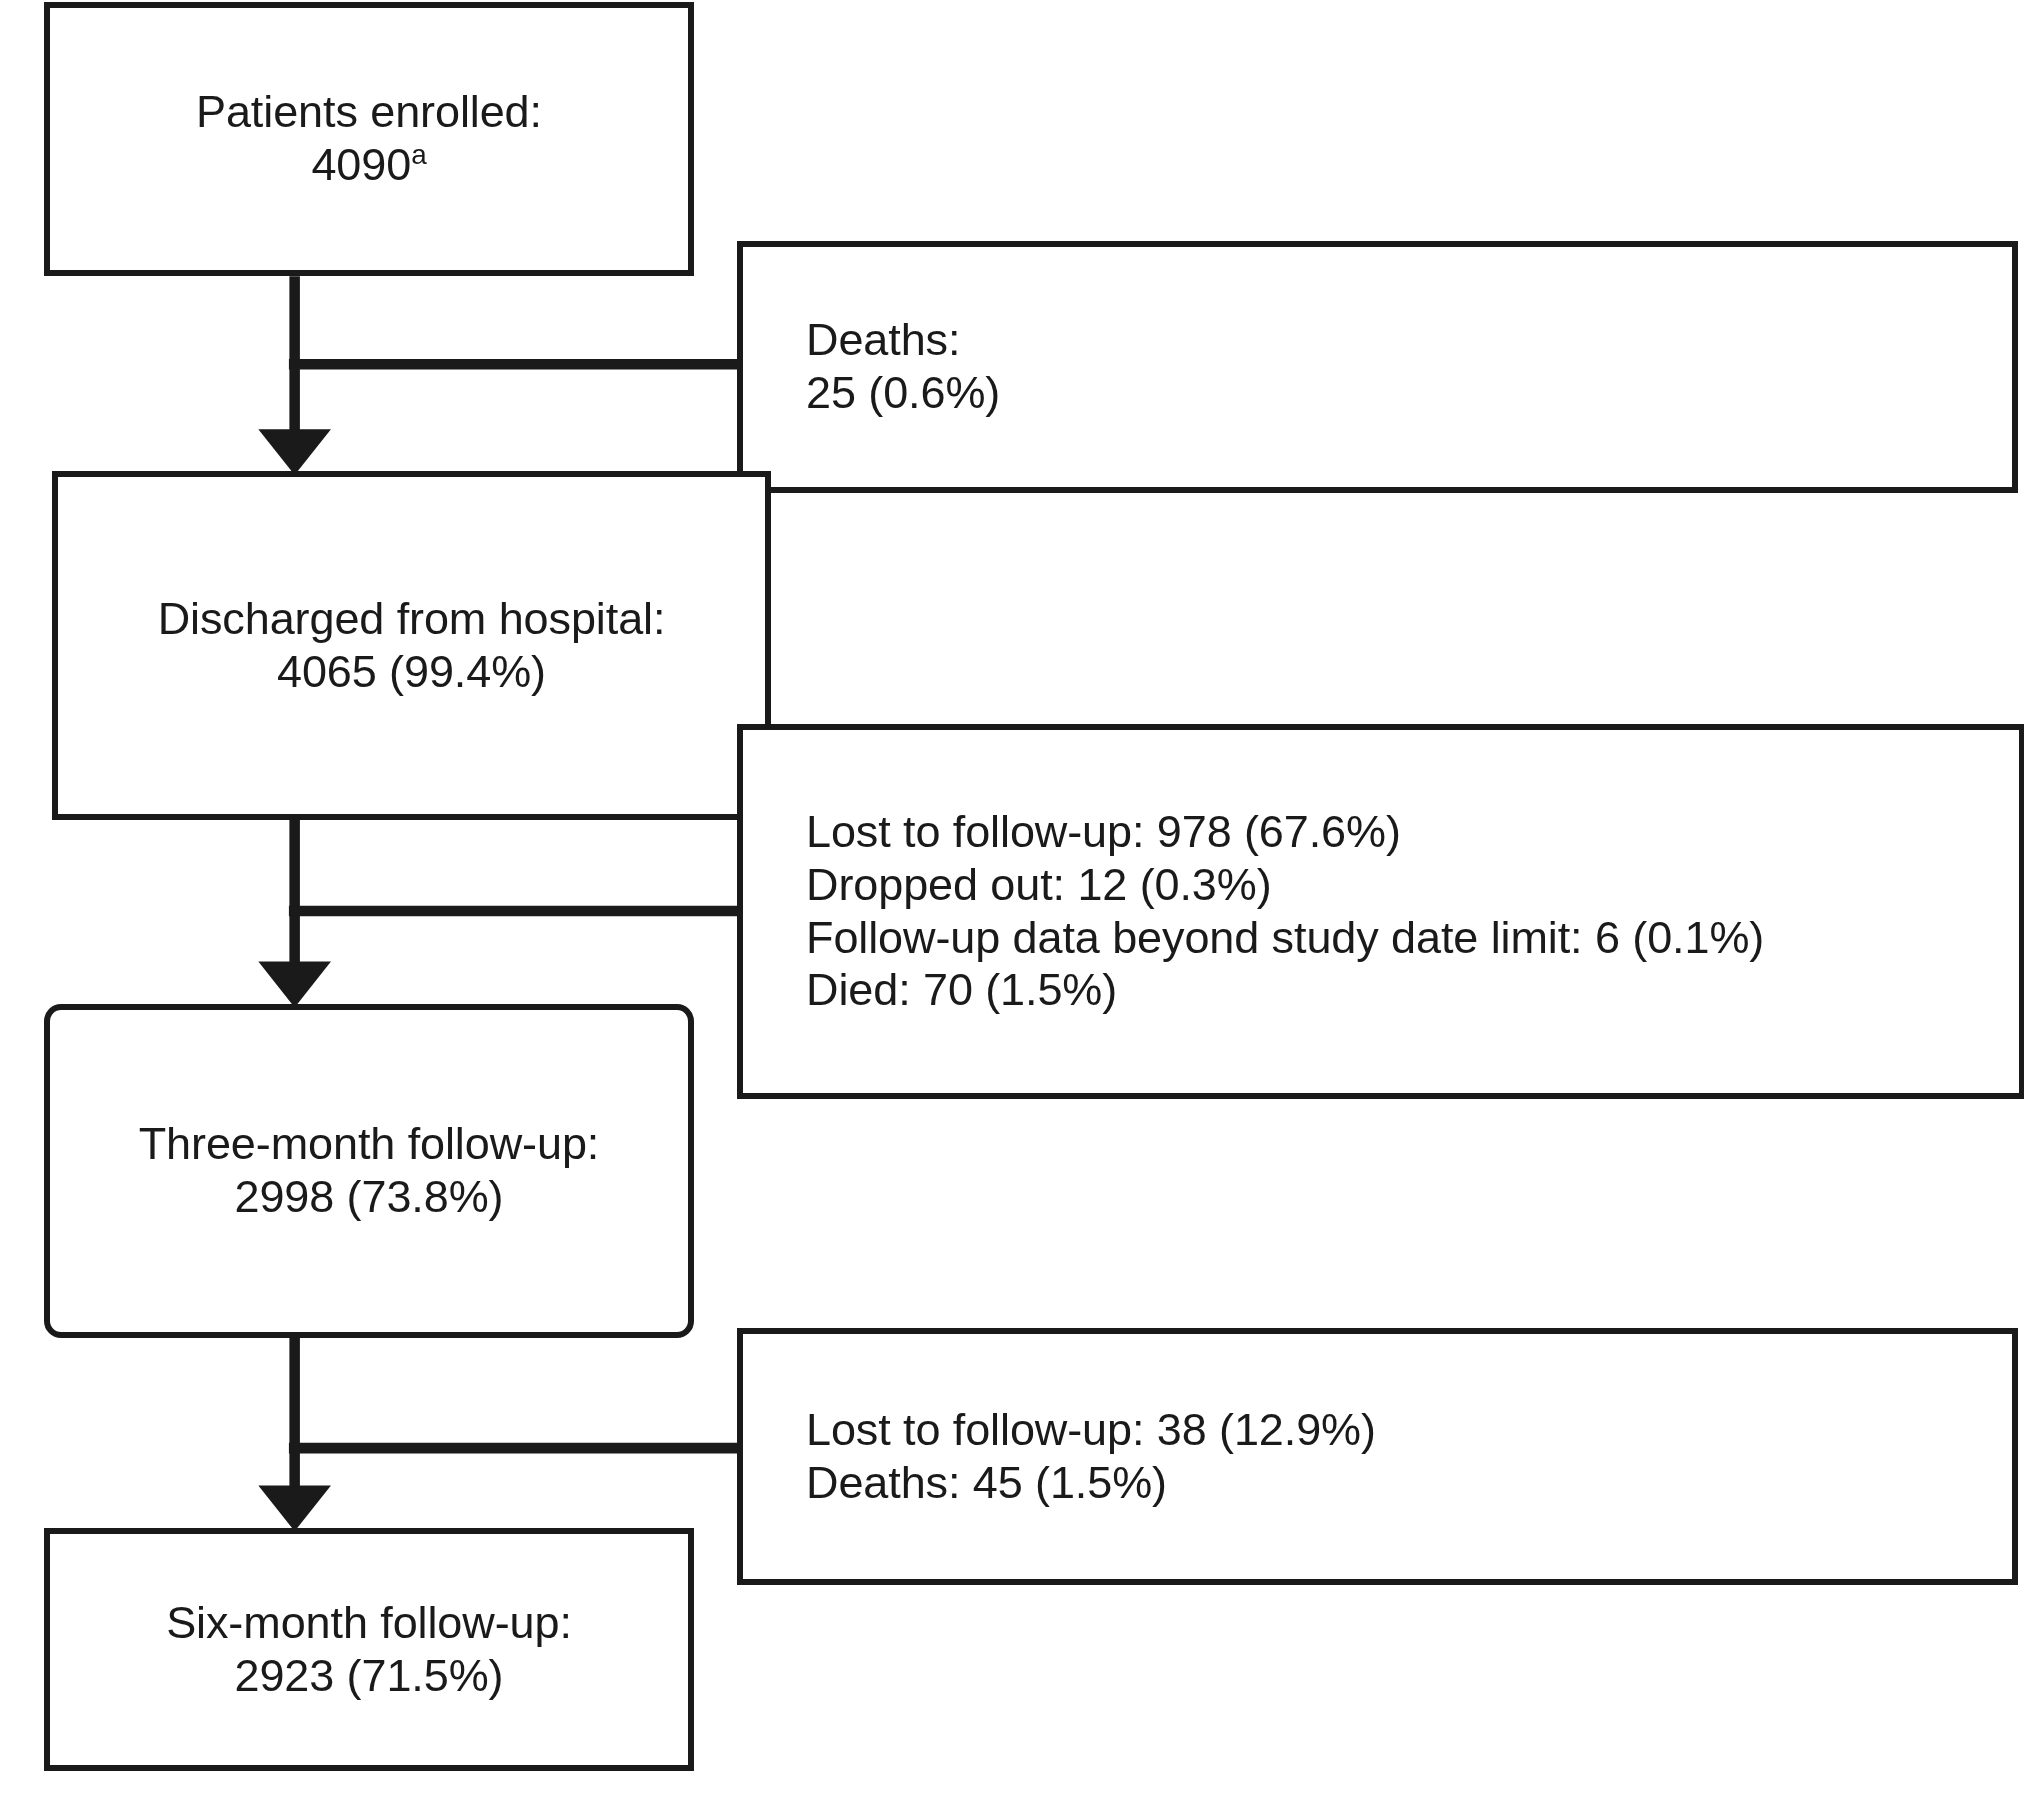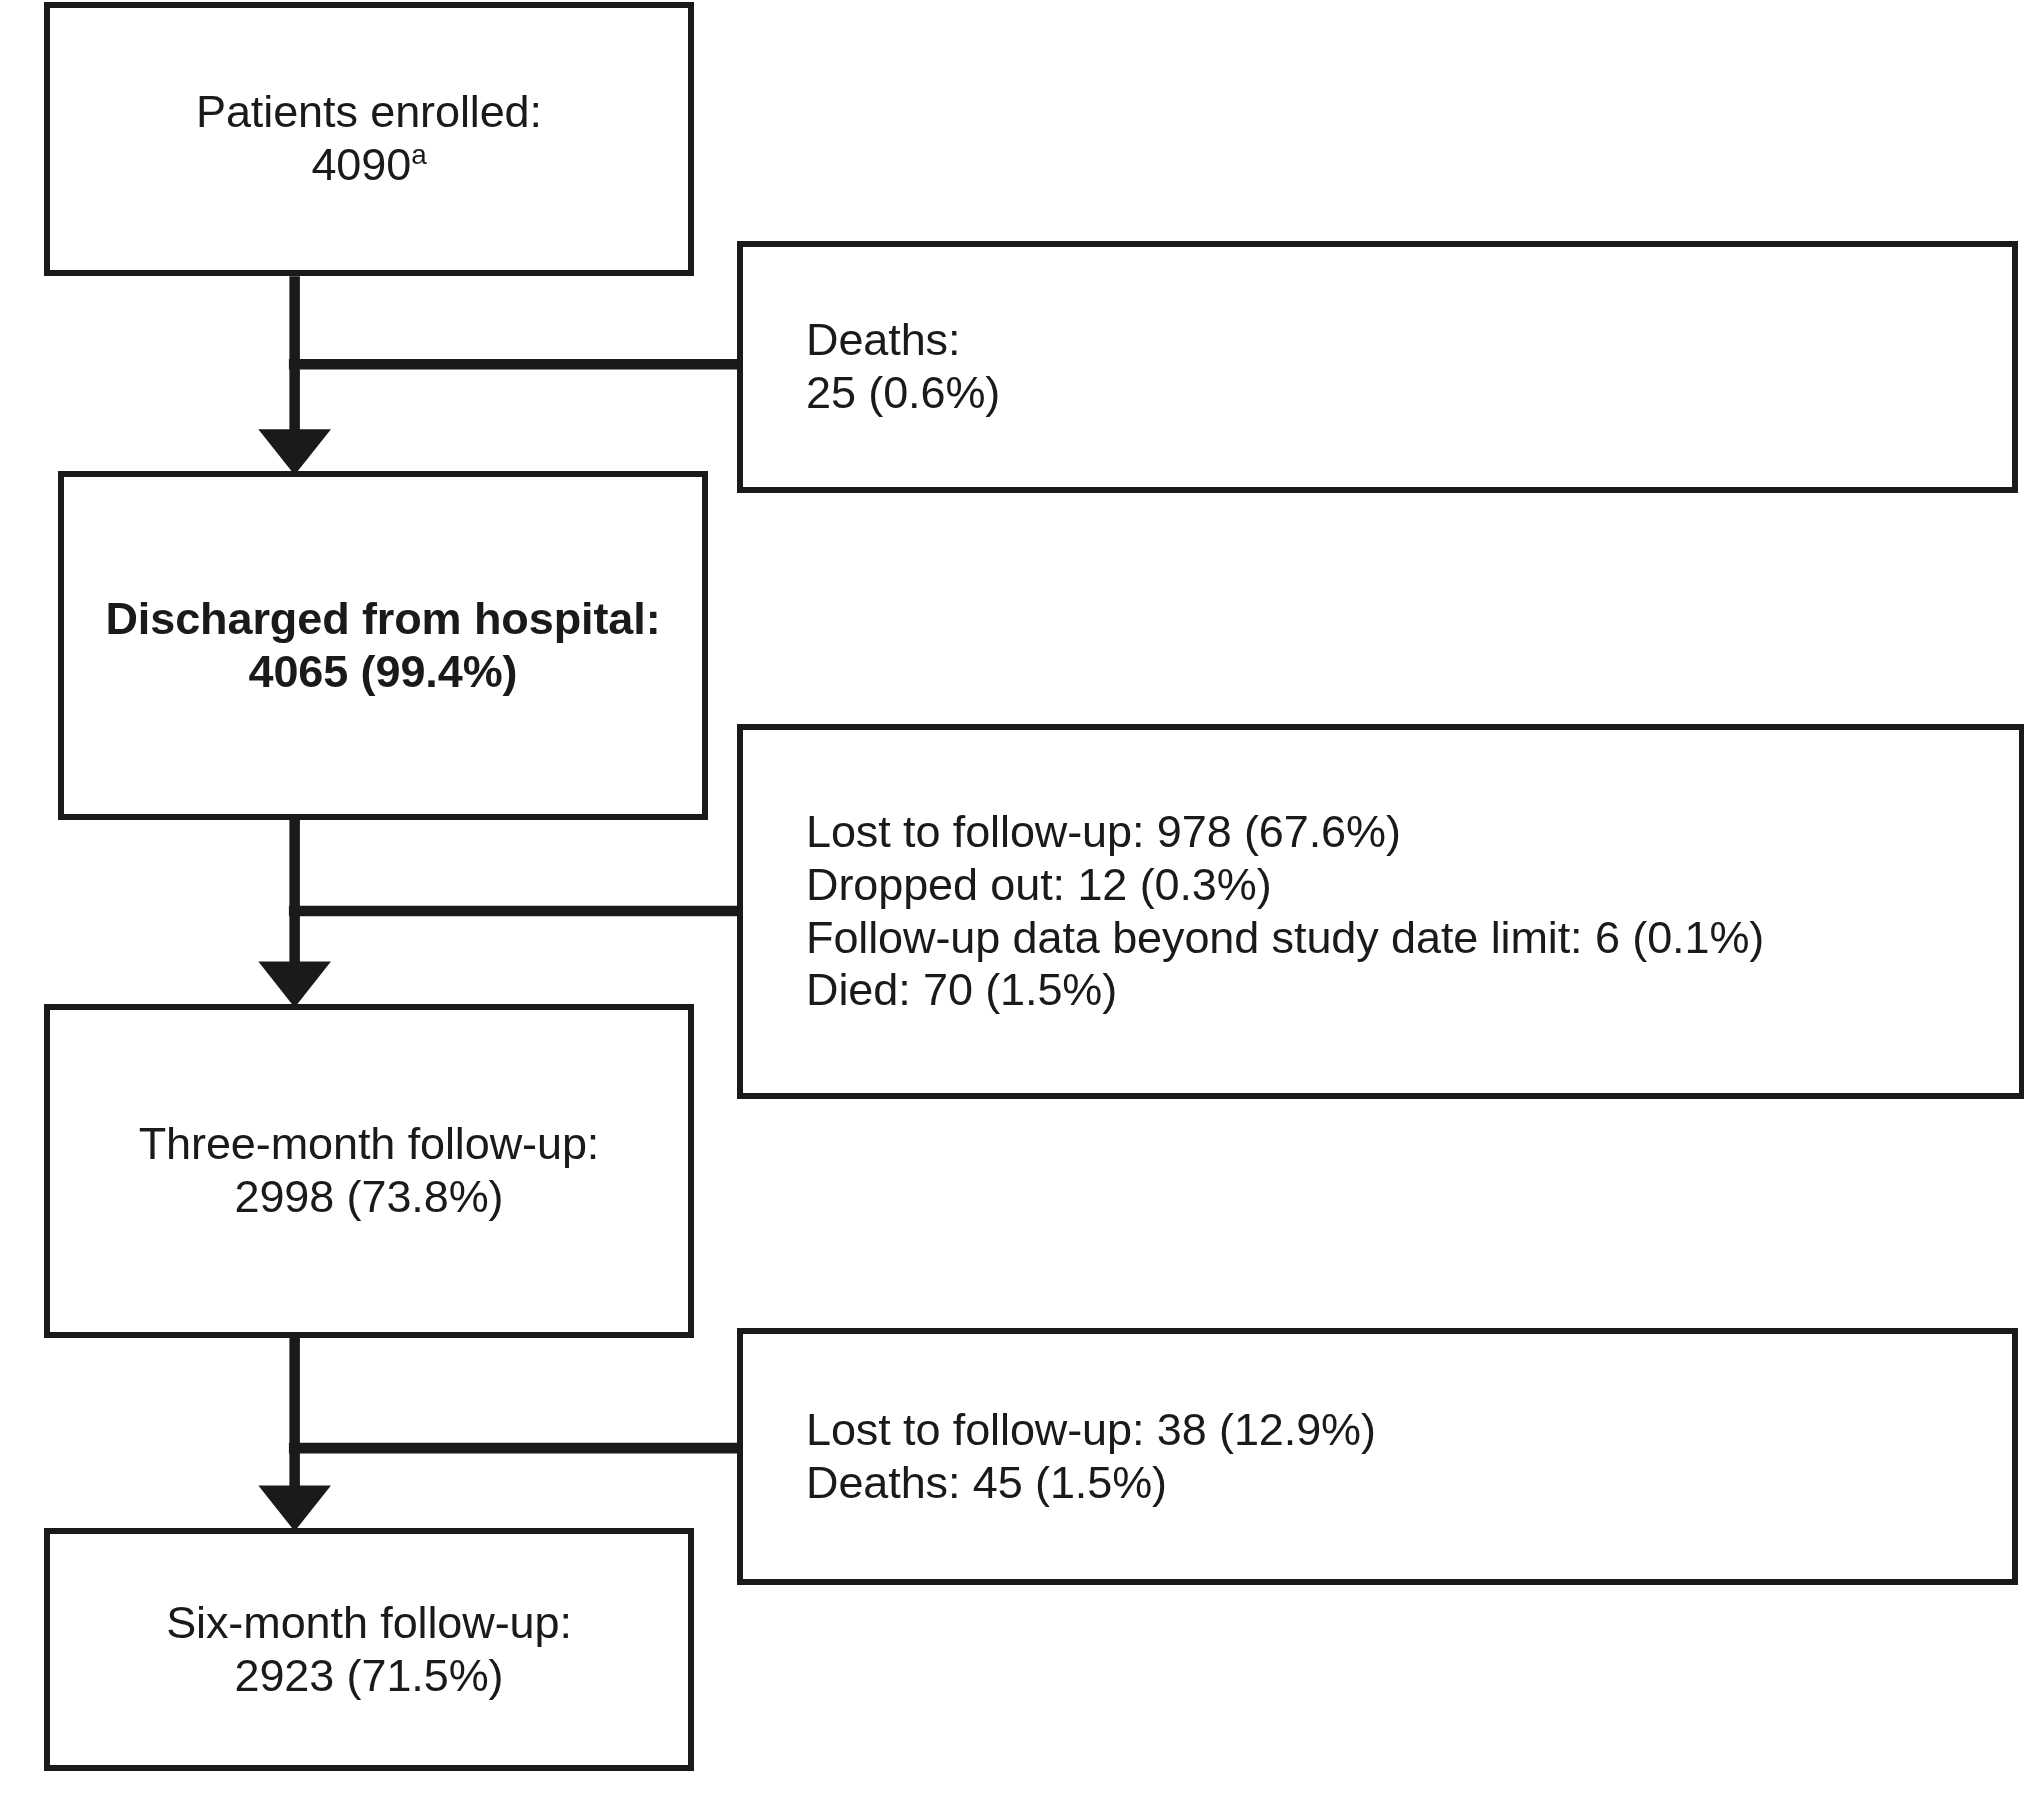--- a/index.html
+++ b/index.html
@@ -53,23 +53,23 @@
     position: absolute;
     left: 0;
     top: 0;
     width: 2025px;
     height: 1819px;
     pointer-events: none;
   }
   
   #node-enrolled      { left: 0px;   top: 1.9px;    width: 650px;  height: 274px; }
   #node-deaths-early  { left: 737px; top: 241px;  width: 1281px; height: 252px; }
-  #node-discharged    { left: 14px;   top: 471px;  width: 650px;  height: 349px; font-weight: bold; }
+  #node-discharged    { left: 8px;   top: 471px;  width: 719px;  height: 349px; }
   #node-attrition-3mo { left: 737px; top: 724px;  width: 1288px; height: 375px; }
-  #node-three-month   { left: 0px;   top: 1004px; width: 650px;  height: 334px; }
+  #node-three-month   { left: 0px;   top: 1004px; width: 650px;  height: 334px; border-radius: 17px; }
   #node-attrition-6mo { left: 737px; top: 1328px; width: 1281px; height: 257px; }
   #node-six-month     { left: 0px;   top: 1528px; width: 650px;  height: 243px; }
 </style>
 </head>
 <body>
 
 <div id="canvas">
 
   <svg class="connectors" viewBox="0 0 2118 1903">
     <defs></defs>

